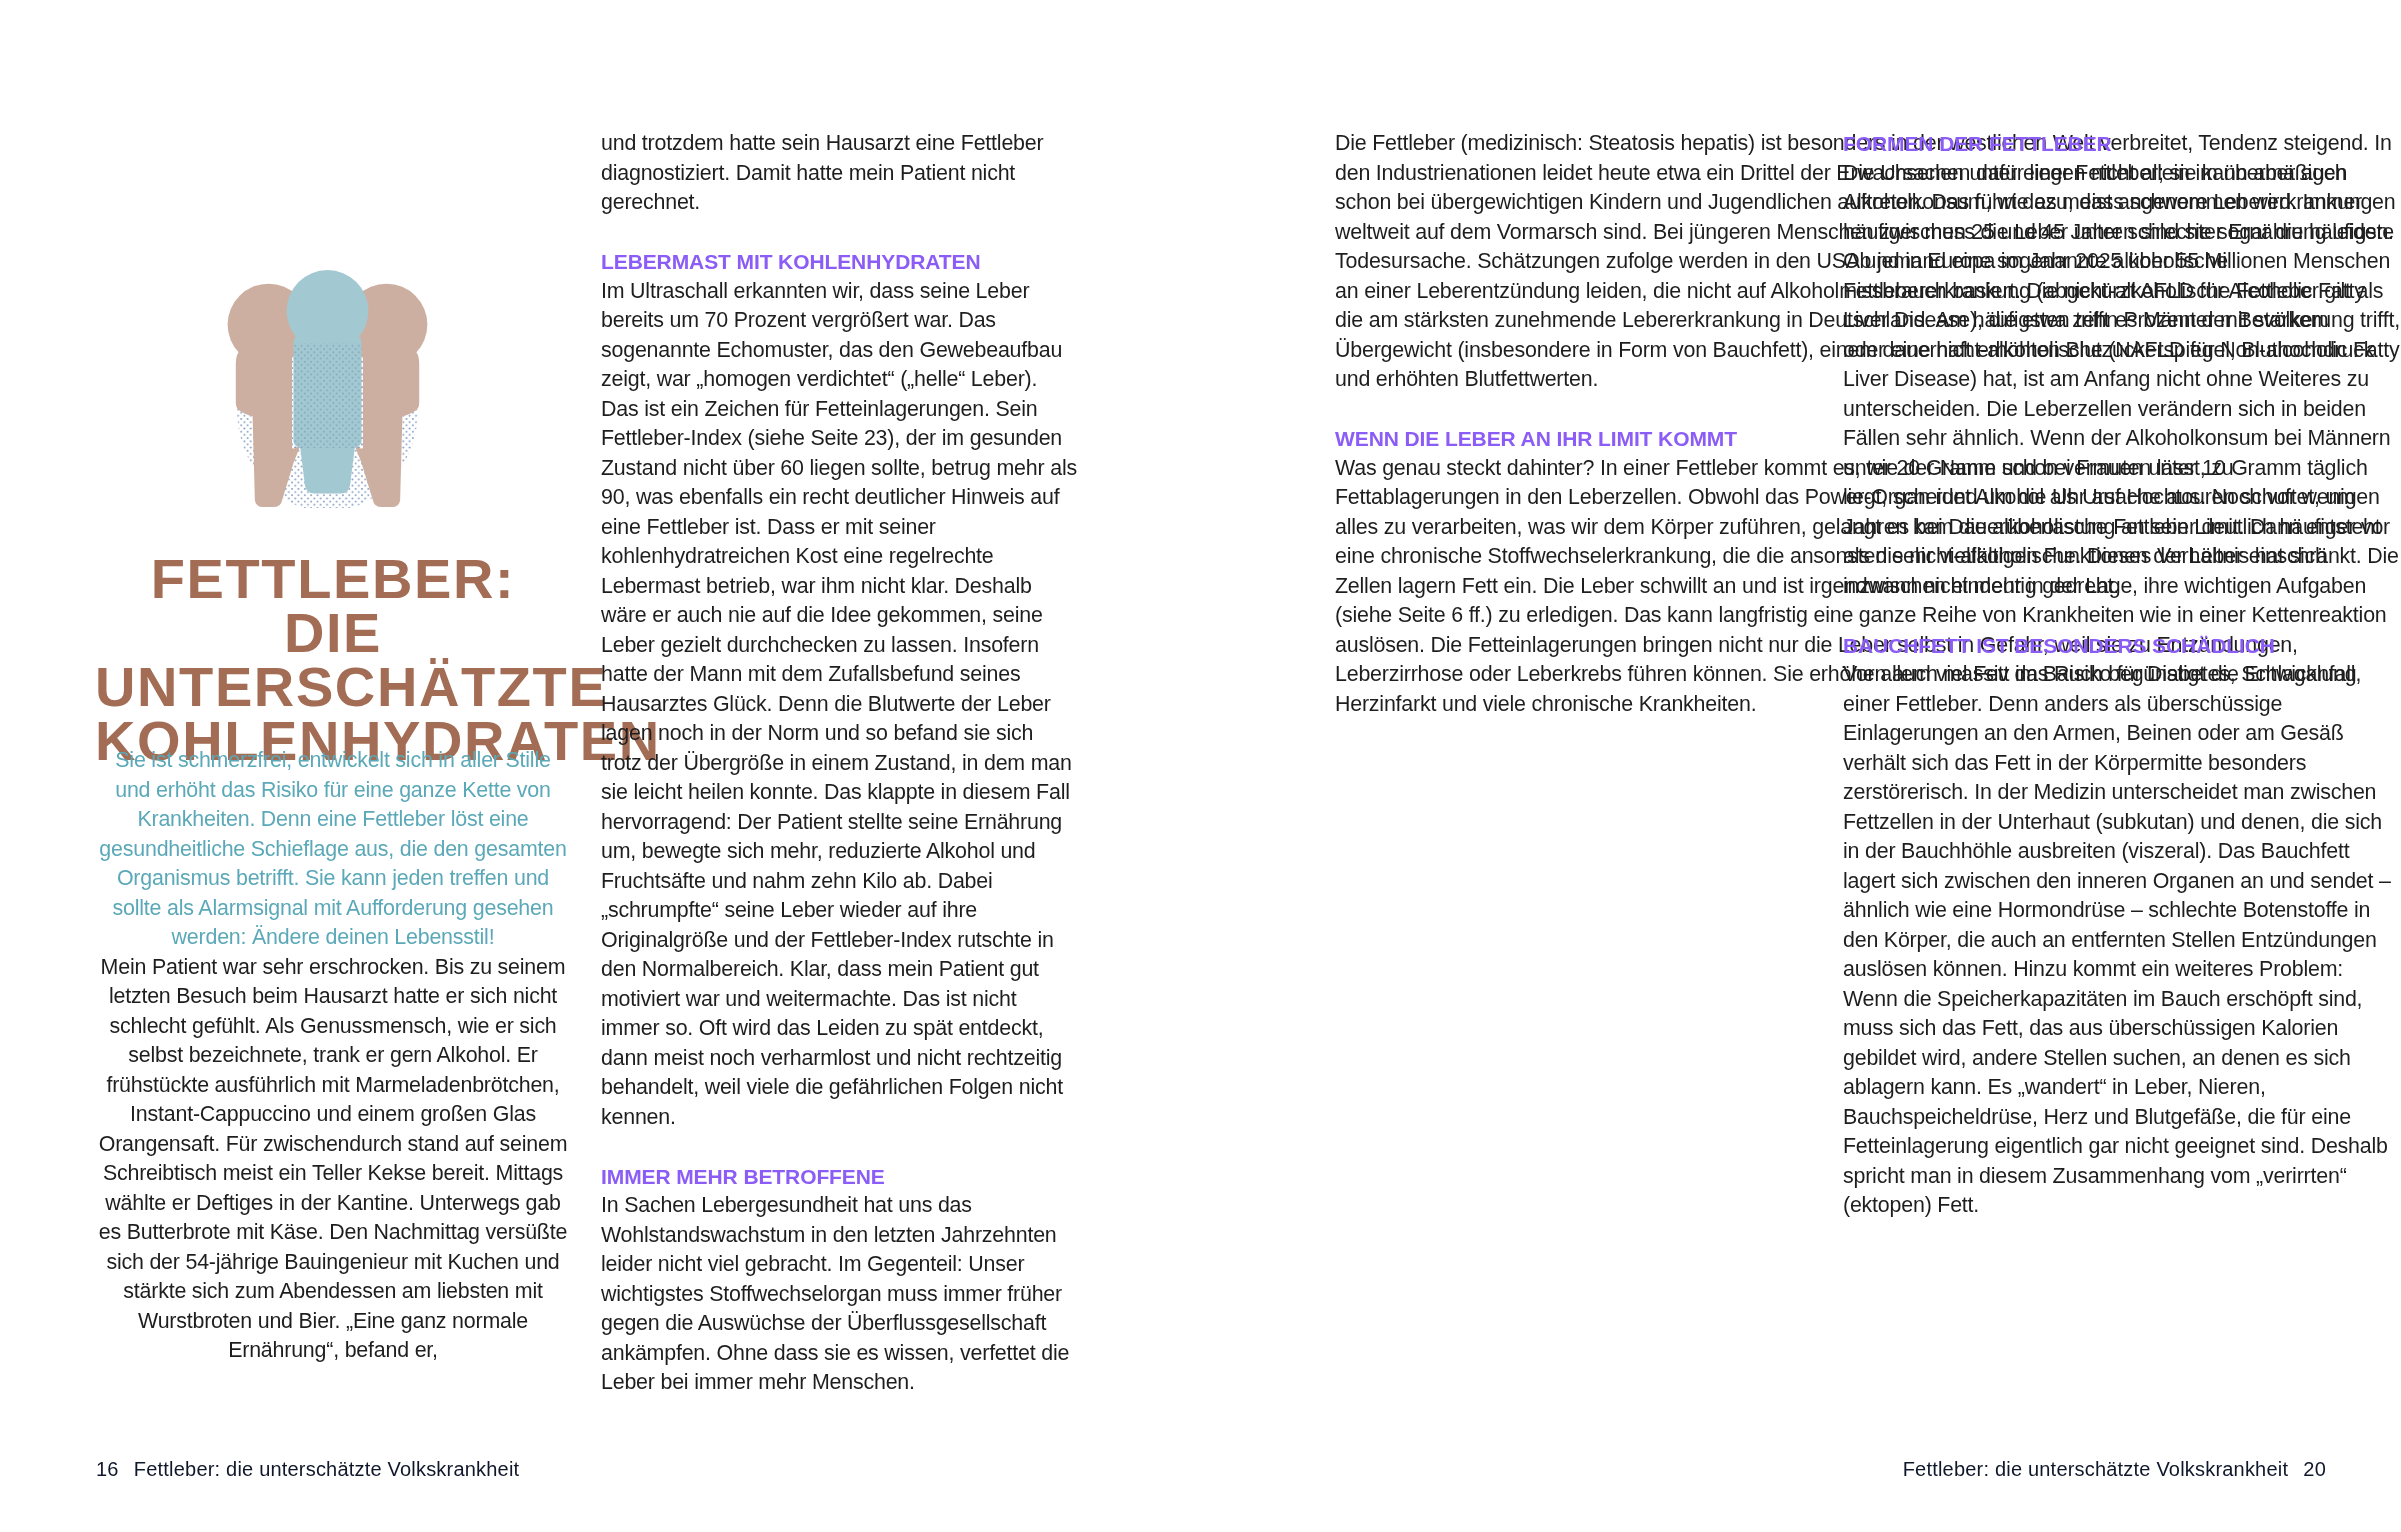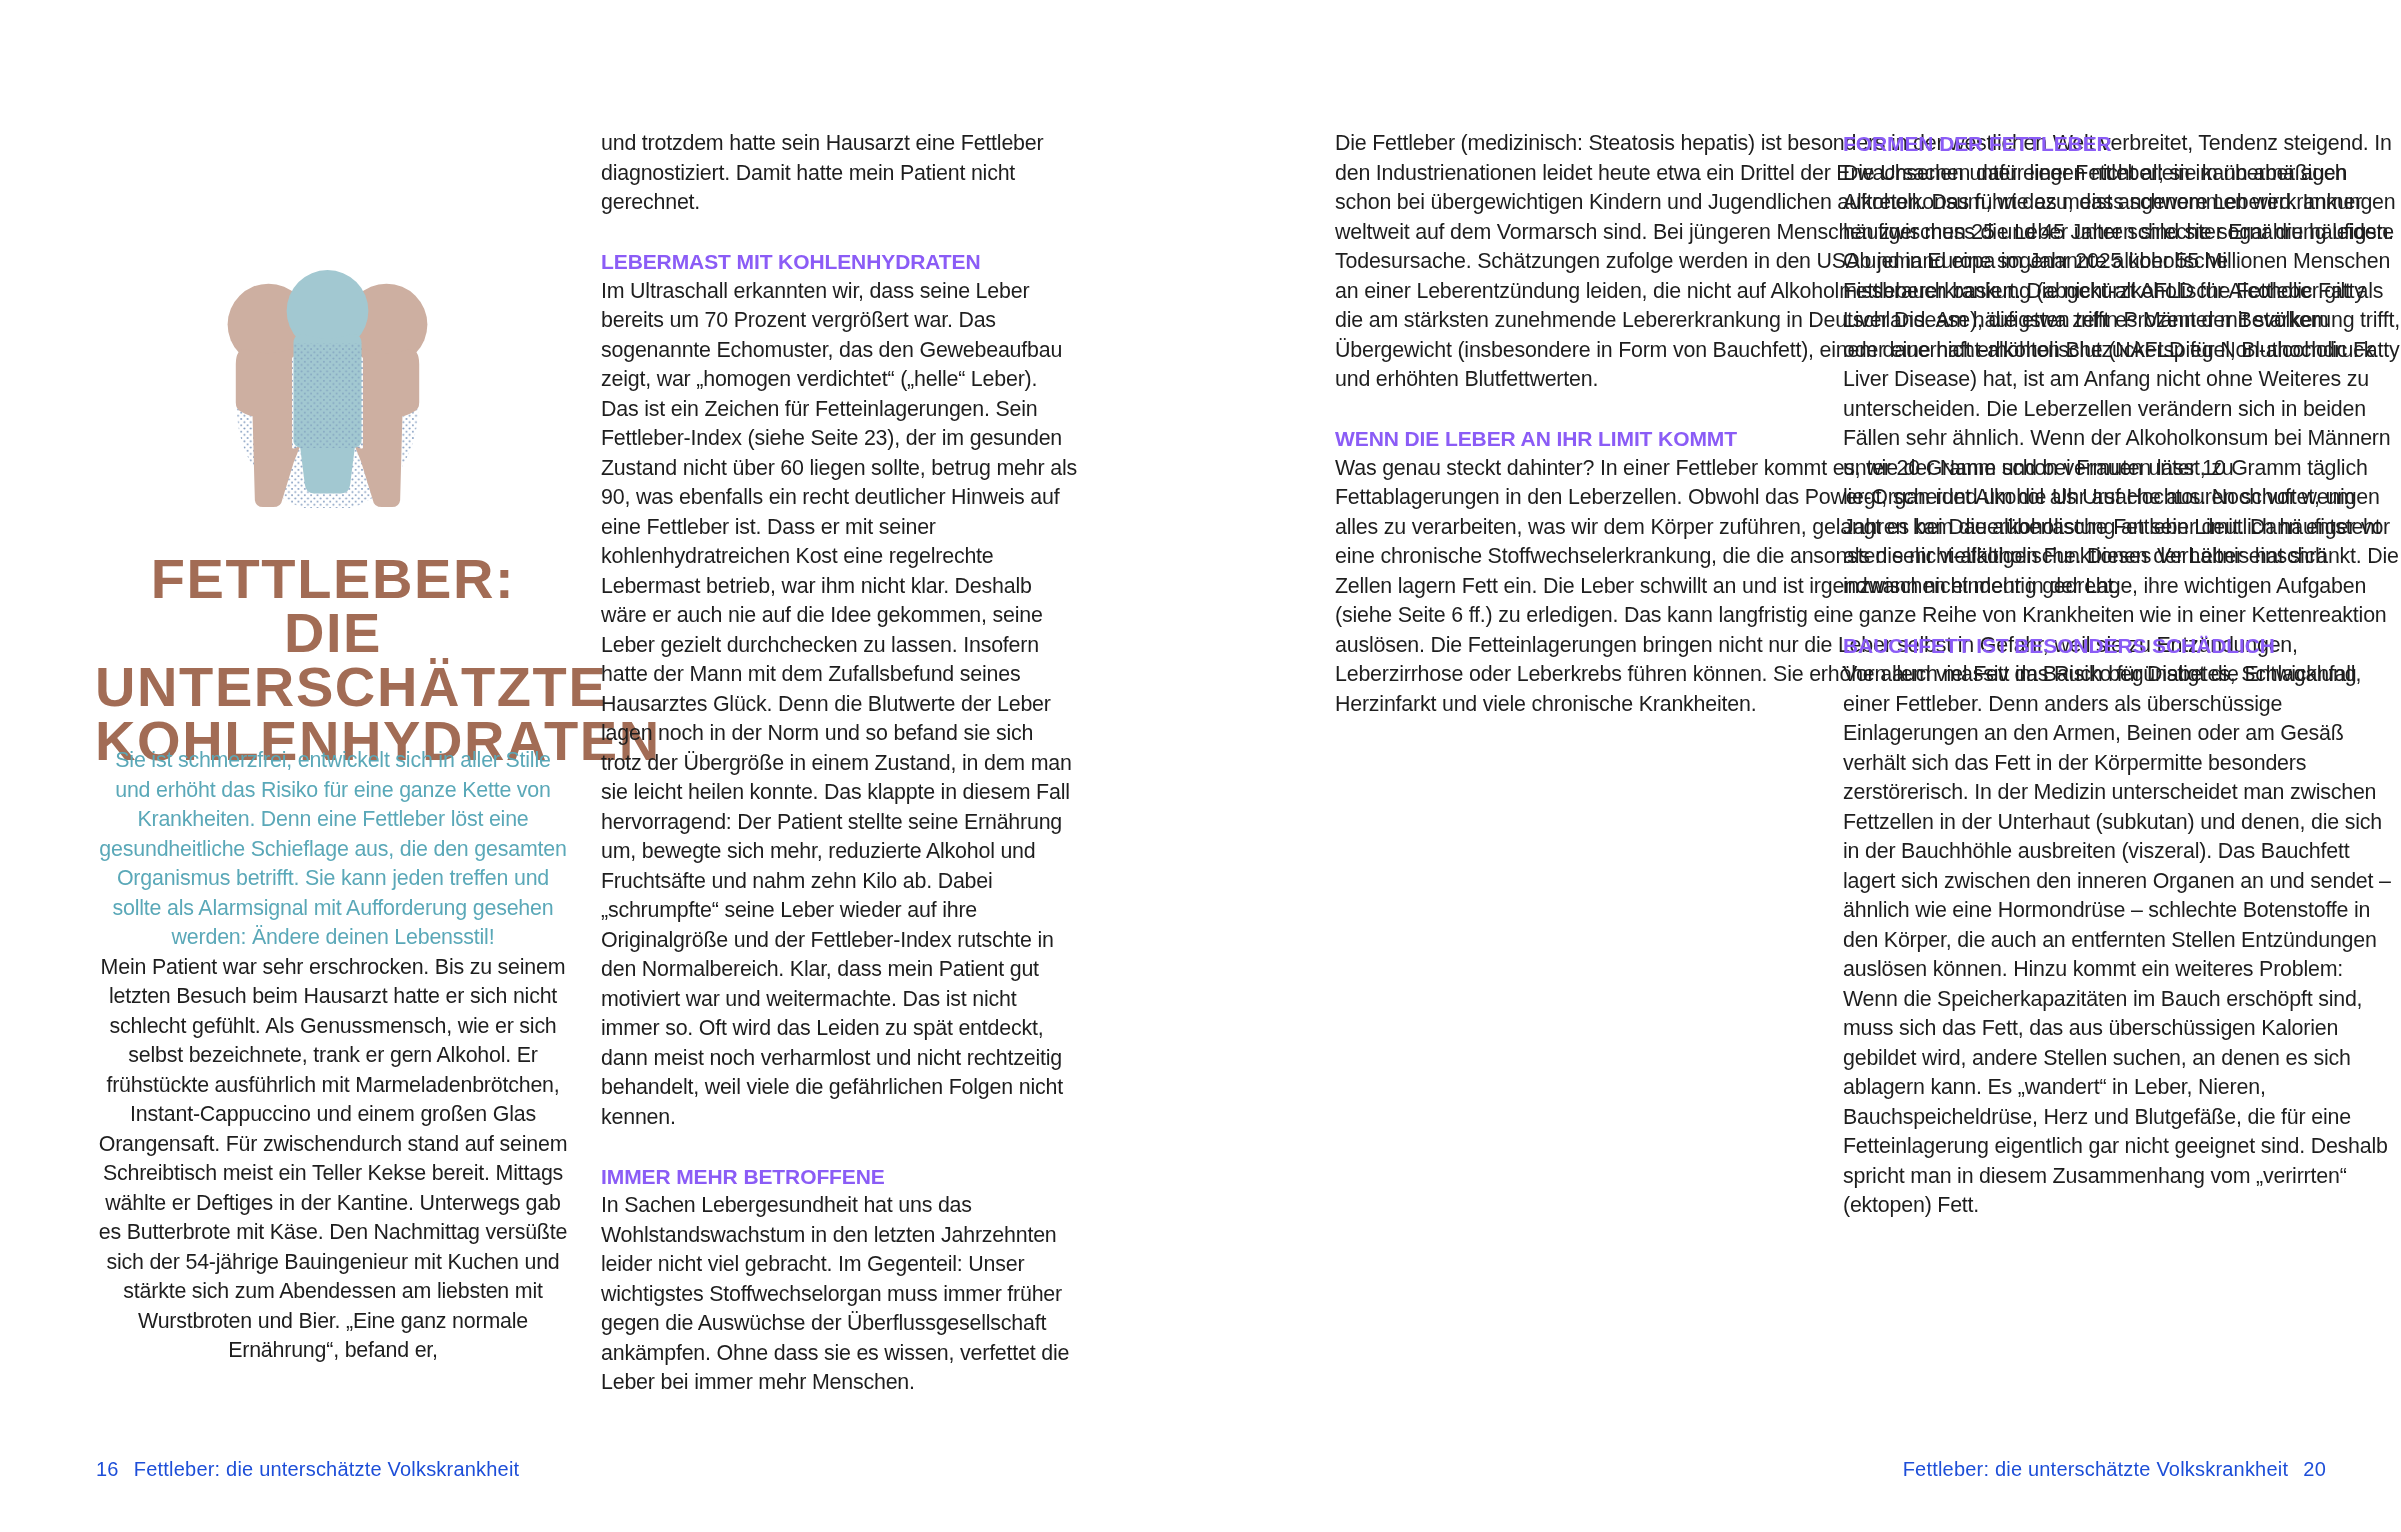--- a/index.html
+++ b/index.html
@@ -14,21 +14,21 @@
   .col .gap { height: 29.5px; }
   .head { color: #8b5cf6; font-weight: bold; font-size: 21px; line-height: 29.5px;
           letter-spacing: -0.1px; text-transform: uppercase; margin: 0; }
   .col1 { left: 95px; width: 476px; top: 746px; text-align: center; }
   .col2 { left: 601px; width: 476px; }
   .illustration { position: absolute; left: 214px; top: 270px; width: 227px; height: 238px; }
   .chapter-title { position: absolute; left: 95px; top: 552px; width: 476px; text-align: center;
                    color: #A26C55; font-weight: bold; font-size: 56px; line-height: 54px;
                    letter-spacing: 1.6px; margin: 0; }
   .intro { color: #5AA8B8; font-size: 21.4px; line-height: 29.5px; margin: 0 0 29.5px 0; }
-  .footer { position: absolute; top: 1457px; color: #1d4ed8; font-size: 20px; line-height: 24px;
+  .footer { position: absolute; top: 1457px; color: #0f172a; font-size: 20px; line-height: 24px;
             letter-spacing: 0.2px; }
   .footer-left { left: 96px; }
   .footer-right { right: 75px; text-align: right; }
   .pnum { margin: 0 7.6px; }
 </style>
 </head>
 <body>
 
 <div class="page page-left">
 

